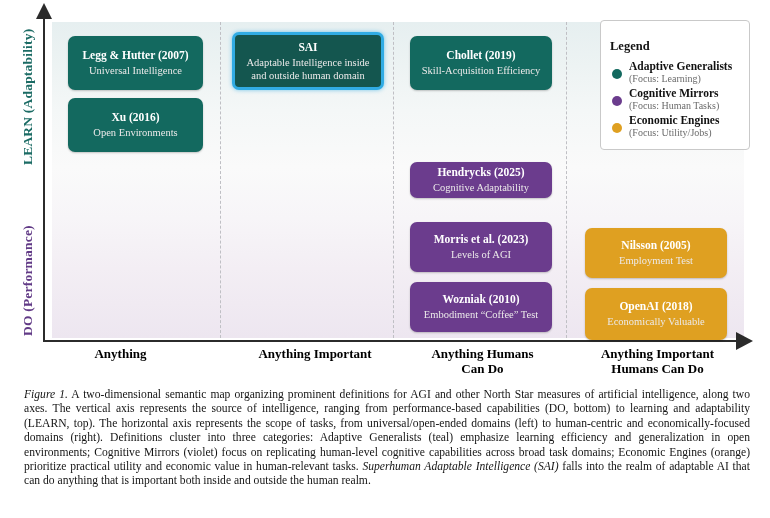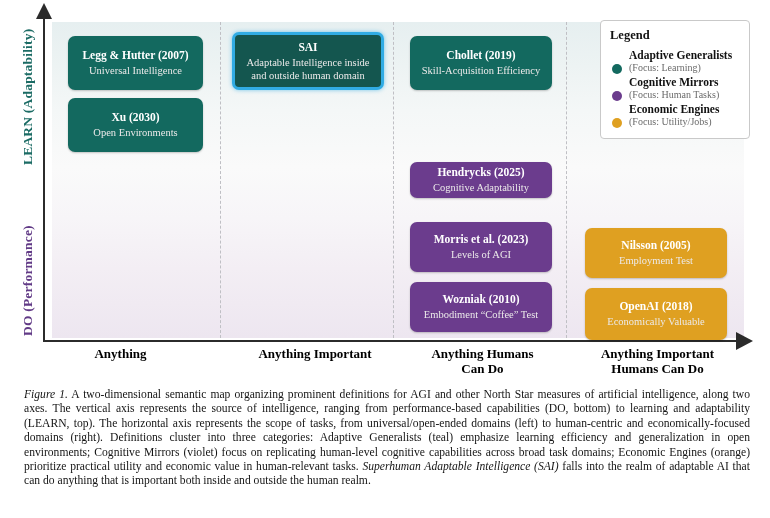--- a/index.html
+++ b/index.html
@@ -131,30 +131,30 @@
   }
 
   
   #legend{
     position:absolute;
     left:600px; top:20px;
     width:150px;
     background:#ffffff;
     border:1px solid #c9c9c9;
     border-radius:4px;
-    padding:7px 9px 8px 9px;
+    padding:18px 9px 8px 9px;
     box-sizing:border-box;
   }
   #legend-title{
     font-weight:bold;
     font-size:12.5px;
     color:#111;
     margin-bottom:6px;
   }
-  .leg-row{ display:flex; align-items:flex-end; margin-bottom:2px; }
+  .leg-row{ display:flex; align-items:center; margin-bottom:2px; }
   .leg-dot{
     width:10px;height:10px;border-radius:50%;
     margin:3px 7px 0 2px; flex:0 0 auto;
   }
   .leg-name{ font-weight:bold; font-size:11.5px; color:#111; line-height:13px; }
   .leg-focus{ font-size:10px; color:#6a6a6a; line-height:12px; }
 
   
   #caption{
     position:absolute;
@@ -190,21 +190,21 @@
   <div class="x-tick" style="left:240px;width:150px">Anything Important</div>
   <div class="x-tick" style="left:410px;width:145px"><span>Anything Humans</span><br><span>Can Do</span></div>
   <div class="x-tick" style="left:580px;width:155px"><span>Anything Important</span><br><span>Humans Can Do</span></div>
 
   <div class="node teal" style="left:68px;top:36px;width:135px;height:54px">
     <div class="ttl">Legg &amp; Hutter (2007)</div>
     <div class="sub">Universal Intelligence</div>
   </div>
 
   <div class="node teal" style="left:68px;top:98px;width:135px;height:54px">
-    <div class="ttl">Xu (2030)</div>
+    <div class="ttl">Xu (2016)</div>
     <div class="sub">Open Environments</div>
   </div>
 
   <div class="node sai" style="left:232px;top:32px;width:152px;height:58px">
     <div class="ttl">SAI</div>
     <div class="sub">Adaptable Intelligence inside and outside human domain</div>
   </div>
 
   <div class="node teal" style="left:410px;top:36px;width:142px;height:54px">
     <div class="ttl">Chollet (2019)</div>

